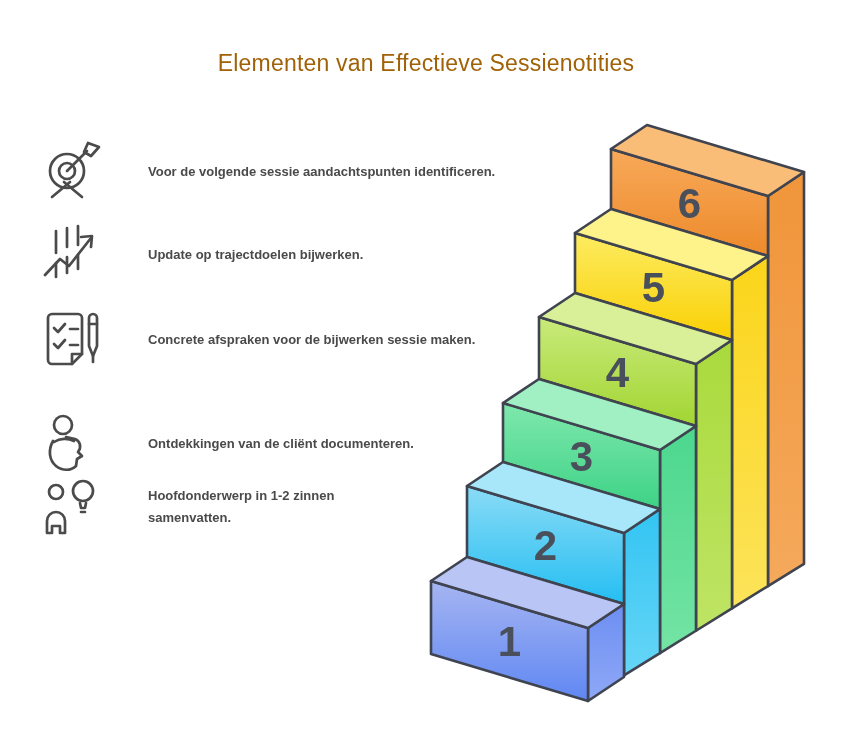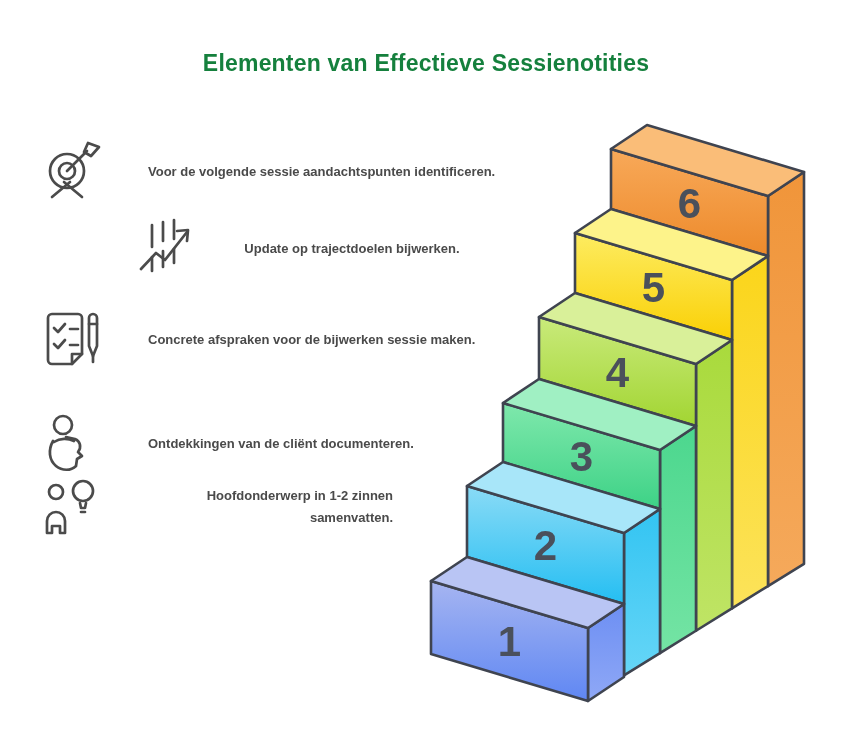--- a/index.html
+++ b/index.html
@@ -2,35 +2,35 @@
 <html><head>
 <meta charset="utf-8">
 <style>
   html,body { margin:0; padding:0; background:#ffffff; }
   .canvas {
     position:relative; width:852px; height:750px; background:#ffffff;
     overflow:hidden; font-family:"Liberation Sans", sans-serif;
   }
   .title {
     position:absolute; top:50px; left:0; width:100%; text-align:center;
-    font-size:23px; font-weight:bold; color:#15803d; margin:0; letter-spacing:0.2px;
+    font-size:23px; font-weight:normal; color:#a16207; margin:0; letter-spacing:0.2px;
   }
   .item { position:absolute; left:40px; display:flex; align-items:center; }
   .item .icon { width:64px; height:64px; flex:0 0 64px; margin-right:40px; }
   .item .icon svg { width:100%; height:100%; display:block; }
   .item .txt {
     font-size:13px; font-weight:bold; color:#4a4a4a; line-height:1.73; margin:4px;
   }
   .item-1 { top:140px; width:520px; }
-  .item-2 { top:217px; width:520px;justify-content:center; }
+  .item-2 { top:223px; width:520px; }
   .item-3 { top:308px; width:520px; }
   .item-4 { top:412px; width:520px; }
   .item-5 { top:475px; width:360px; }
   .item-6 { top:569px; width:360px; }
-  .item-5 .txt { width:245px;text-align:right; }
+  .item-5 .txt { width:245px; }
   .item-6 .txt { width:250px; }
   #staircase { position:absolute; left:0; top:0; width:852px; height:750px; }
 </style>
 </head>
 <body>
 
 <div class="canvas">
 
   <h1 class="title">Elementen van Effectieve Sessienotities</h1>
 

